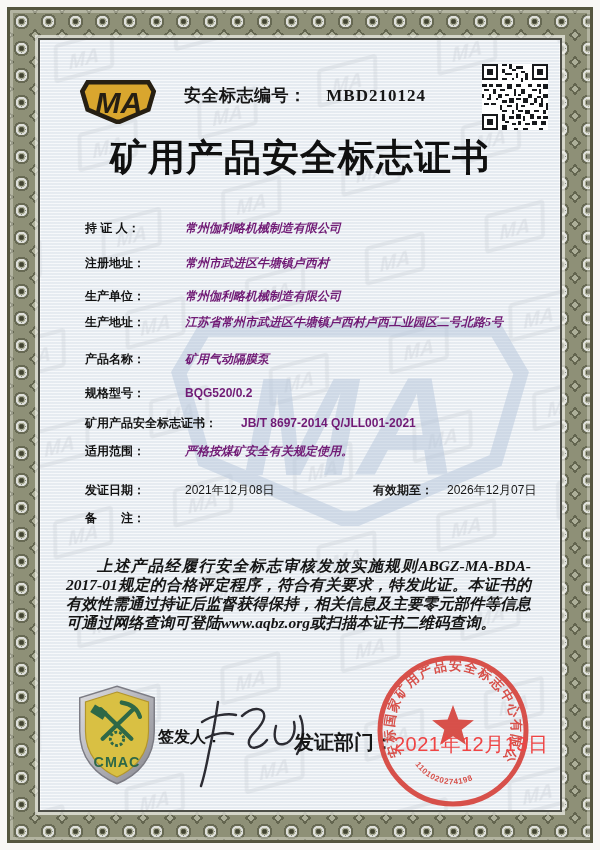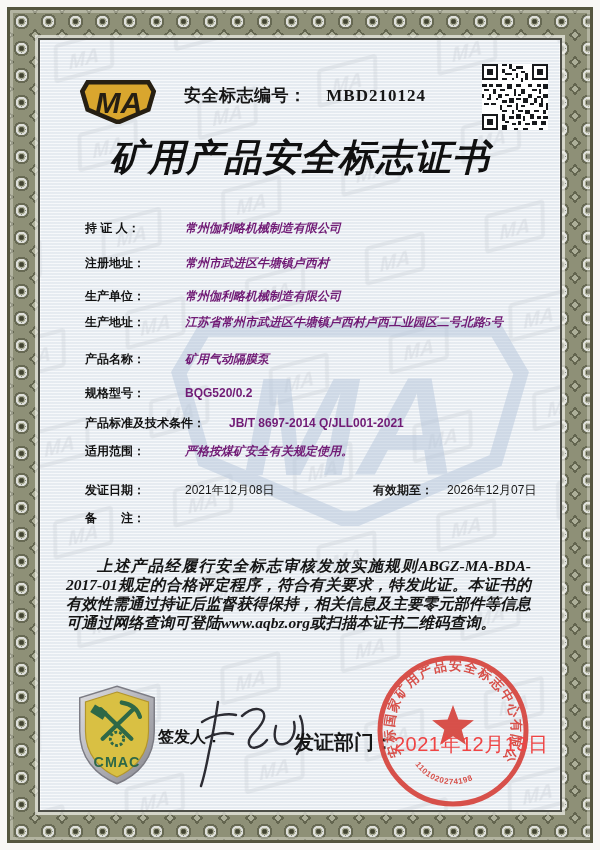--- a/index.html
+++ b/index.html
@@ -34,21 +34,21 @@
   }
   .wm-layer{position:absolute; left:40px; top:40px; z-index:1; pointer-events:none;}
   .big-wm{position:absolute; left:168px; top:296px; z-index:1; opacity:.5; pointer-events:none;}
   .abs{position:absolute; z-index:3;}
   
   .ma-logo{left:80px; top:76px; width:76px; height:52px;}
   .certno{left:184px; top:84px; font-family:"Liberation Serif", serif; font-size:17px; font-weight:700; letter-spacing:.5px;}
   .certno .num{font-weight:600; letter-spacing:1px;margin-left:15px;}
   .qr{left:482px; top:64px; width:66px; height:66px;}
   .title{left:0; right:0; top:133px; text-align:center; font-family:"Liberation Serif", serif;
-         font-size:37px; font-weight:800; letter-spacing:1px; color:#101010;font-style:italic;}
+         font-size:37px; font-weight:800; letter-spacing:1px; color:#101010;}
   
   .row{left:85px; right:50px; display:flex; align-items:flex-start; font-size:12px; line-height:21px;}
   .lbl{flex:none; width:100px; font-weight:700; color:#111;}
   .row.long .lbl{width:auto; margin-right:24px;}
   .val{font-family:"Liberation Serif", serif; font-style:italic; font-weight:600; color:#701a75;}
   .val.sans{font-family:"Liberation Sans", sans-serif; font-style:normal;}
   .val.b{font-weight:700;}
   .dates .lbl2{flex:none; font-weight:700; margin-left:36px; margin-right:14px;text-align:right;}
   .dates .dv{flex:none; font-weight:500;}
   
@@ -133,21 +133,21 @@
   </div>
   <div class="abs row" style="top:349px">
     <span class="lbl">产品名称：</span>
     <span class="val">矿用气动隔膜泵</span>
   </div>
   <div class="abs row" style="top:383px">
     <span class="lbl">规格型号：</span>
     <span class="val sans b">BQG520/0.2</span>
   </div>
   <div class="abs row long" style="top:413px">
-    <span class="lbl">产品标准及技术条件：</span>
+    <span class="lbl">矿用产品安全标志证书：</span>
     <span class="val sans">JB/T 8697-2014  Q/JLL001-2021</span>
   </div>
   <div class="abs row" style="top:441px">
     <span class="lbl">适用范围：</span>
     <span class="val">严格按煤矿安全有关规定使用。</span>
   </div>
 
   <div class="abs row dates" style="top:480px">
     <span class="lbl">发证日期：</span>
     <span class="dv" style="width:152px">2021年12月08日</span>

